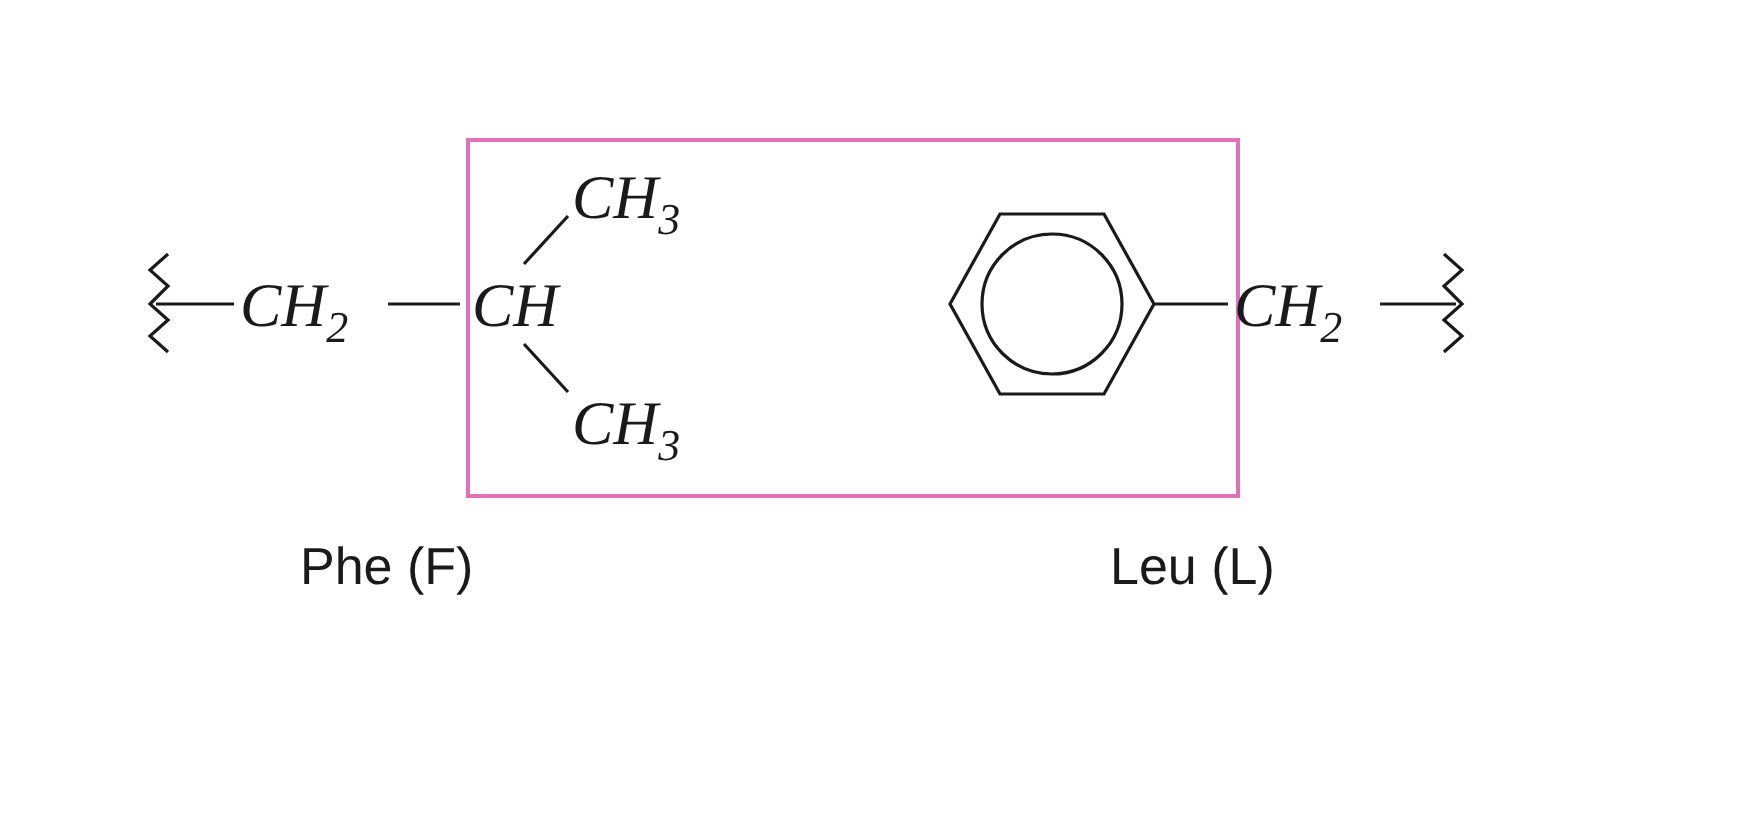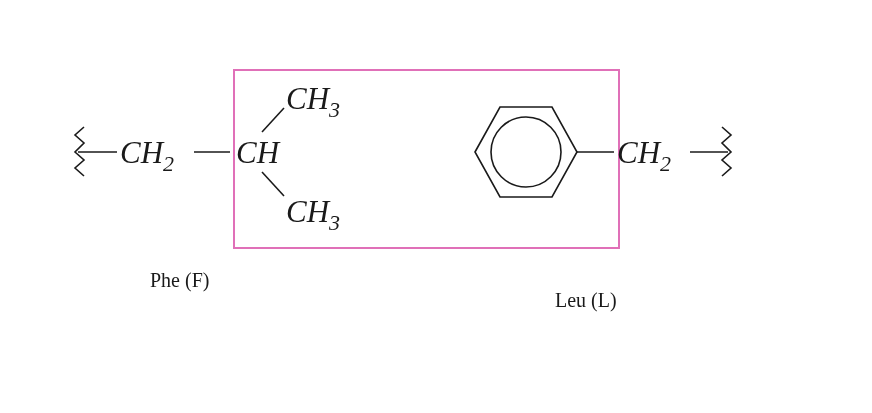--- a/index.html
+++ b/index.html
@@ -10,23 +10,23 @@
       font-family: "Liberation Serif", "DejaVu Serif", serif;
       color: #1a1a1a;
       font-size: 31px;
       line-height: 1;
       white-space: nowrap;
       font-style: italic;
     }
     .chem sub { font-size: 22px; vertical-align: -8px; line-height: 0; }
     .label {
       position: absolute;
-      font-family: Liberation Serif, serif;
+      font-family: Liberation Sans, sans-serif;
       color: #1a1a1a;
-      font-size: 20px;
+      font-size: 26px;
       line-height: 1;
       white-space: nowrap;
     }
     .box {
       position: absolute;
       left: 233px; top: 69px;
       width: 383px; height: 176px;
       border: 2px solid #e070b8;
       box-sizing: content-box;
     }
@@ -78,15 +78,15 @@
 
   <div class="chem" style="left:286px; top:196px;">
     <span>CH</span><sub>3</sub>
   </div>
 
   <div class="chem" style="left:617px; top:137px;">
     <span>CH</span><sub>2</sub>
   </div>
 
   <div class="label" style="left:150px; top:270px;">Phe (F)</div>
-  <div class="label" style="left:555px; top:270px;margin-top:20px;">Leu (L)</div>
+  <div class="label" style="left:555px; top:270px;">Leu (L)</div>
 
 </div>
 
 </body></html>

